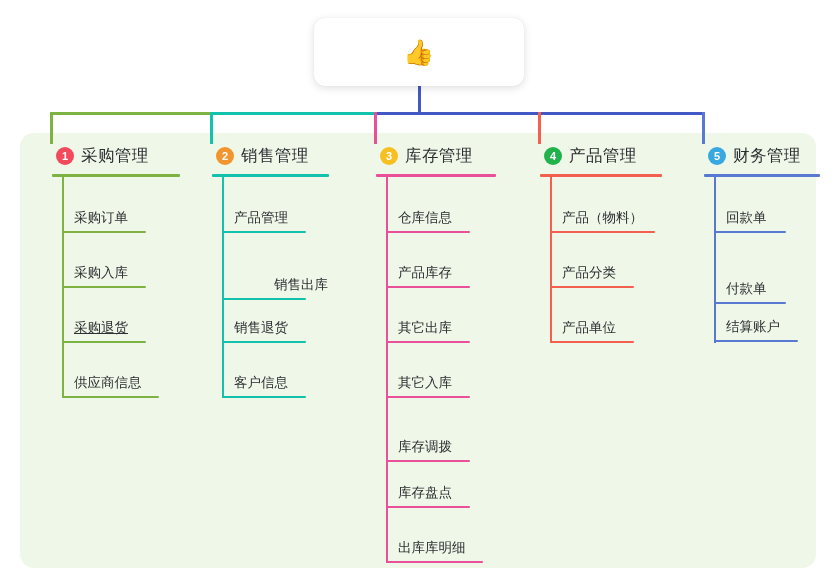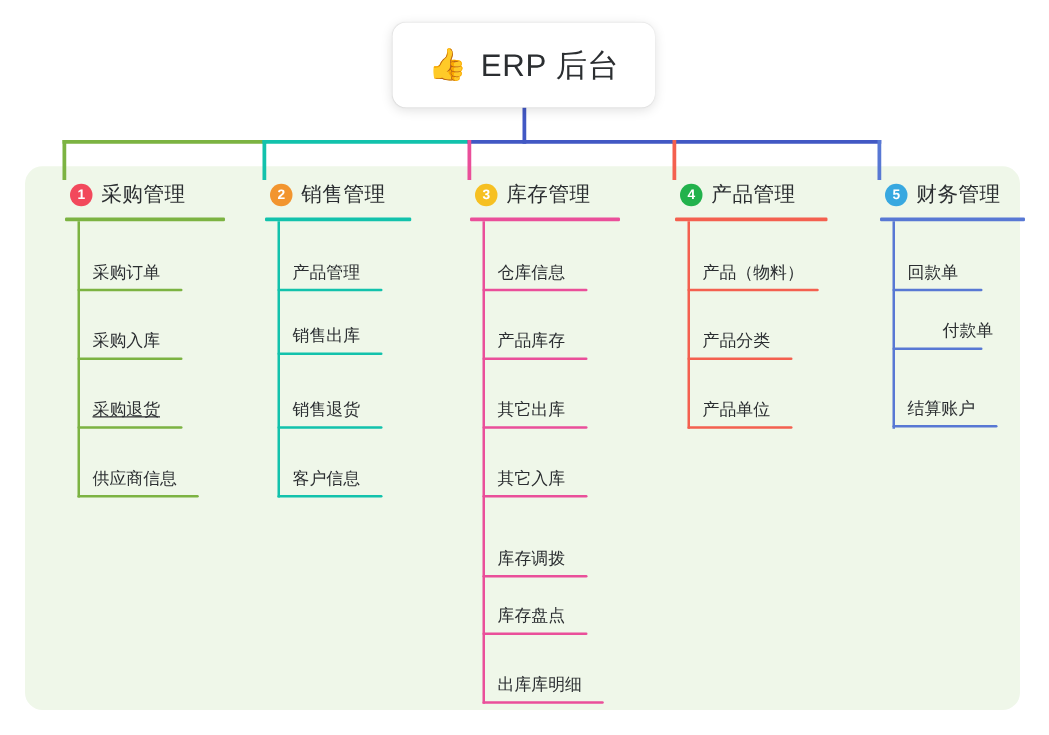--- a/index.html
+++ b/index.html
@@ -137,21 +137,20 @@
     <div class="conn" style="left: 210px; top: 112px; width: 3px; height: 32px; background: rgb(18, 194, 172);"></div>
     <div class="conn" style="left: 374px; top: 112px; width: 3px; height: 32px; background: rgb(234, 79, 154);"></div>
     <div class="conn" style="left: 538px; top: 112px; width: 3px; height: 32px; background: rgb(244, 96, 79);"></div>
     <div class="conn" style="left: 702px; top: 112px; width: 3px; height: 32px; background: rgb(88, 120, 212);"></div>
   </div>
 
 <div id="panel"></div>
 
 <div id="title-card">
   <span id="title-emoji">👍</span>
-  <span id="title-text">ERP 后台</span>
 </div>
 
 <div id="columns-root">
     <div class="column" style="left: 36px; width: 150px;">
       <div class="col-head">
         <span class="badge" style="background: rgb(242, 73, 92);">1</span>
         <span class="col-title">采购管理</span>
       </div>
       <div class="head-rule" style="width: 128px; background: rgb(124, 179, 66);"></div>
       <div class="spine" style="left: 26px; height: 221px; background: rgb(124, 179, 66);"></div>
@@ -176,21 +175,21 @@
       <div class="col-head">
         <span class="badge" style="background: rgb(242, 149, 47);">2</span>
         <span class="col-title">销售管理</span>
       </div>
       <div class="head-rule" style="width: 117px; background: rgb(18, 194, 172);"></div>
       <div class="spine" style="left: 26px; height: 221px; background: rgb(18, 194, 172);"></div>
       <div class="item" style="top: 65px;">
         <div class="item-label">产品管理</div>
         <div class="item-rule" style="width: 84px; background: rgb(18, 194, 172);"></div>
       </div>
-      <div class="item" style="top: 116px;">
+      <div class="item" style="top: 132px; padding-left: 40px;">
         <div class="item-label">销售出库</div>
         <div class="item-rule" style="width: 84px; background: rgb(18, 194, 172);"></div>
       </div>
       <div class="item" style="top: 175px;">
         <div class="item-label">销售退货</div>
         <div class="item-rule" style="width: 84px; background: rgb(18, 194, 172);"></div>
       </div>
       <div class="item" style="top: 230px;">
         <div class="item-label">客户信息</div>
         <div class="item-rule" style="width: 84px; background: rgb(18, 194, 172);"></div>
@@ -256,21 +255,21 @@
       <div class="col-head">
         <span class="badge" style="background: rgb(56, 168, 224);">5</span>
         <span class="col-title">财务管理</span>
       </div>
       <div class="head-rule" style="width: 116px; background: rgb(88, 120, 212);"></div>
       <div class="spine" style="left: 26px; height: 166px; background: rgb(88, 120, 212);"></div>
       <div class="item" style="top: 65px;">
         <div class="item-label">回款单</div>
         <div class="item-rule" style="width: 72px; background: rgb(88, 120, 212);"></div>
       </div>
-      <div class="item" style="top: 112px; padding-left: 28px;">
+      <div class="item" style="top: 136px;">
         <div class="item-label">付款单</div>
         <div class="item-rule" style="width: 72px; background: rgb(88, 120, 212);"></div>
       </div>
       <div class="item" style="top: 174px;">
         <div class="item-label">结算账户</div>
         <div class="item-rule" style="width: 84px; background: rgb(88, 120, 212);"></div>
       </div>
     </div>
   </div>
 

